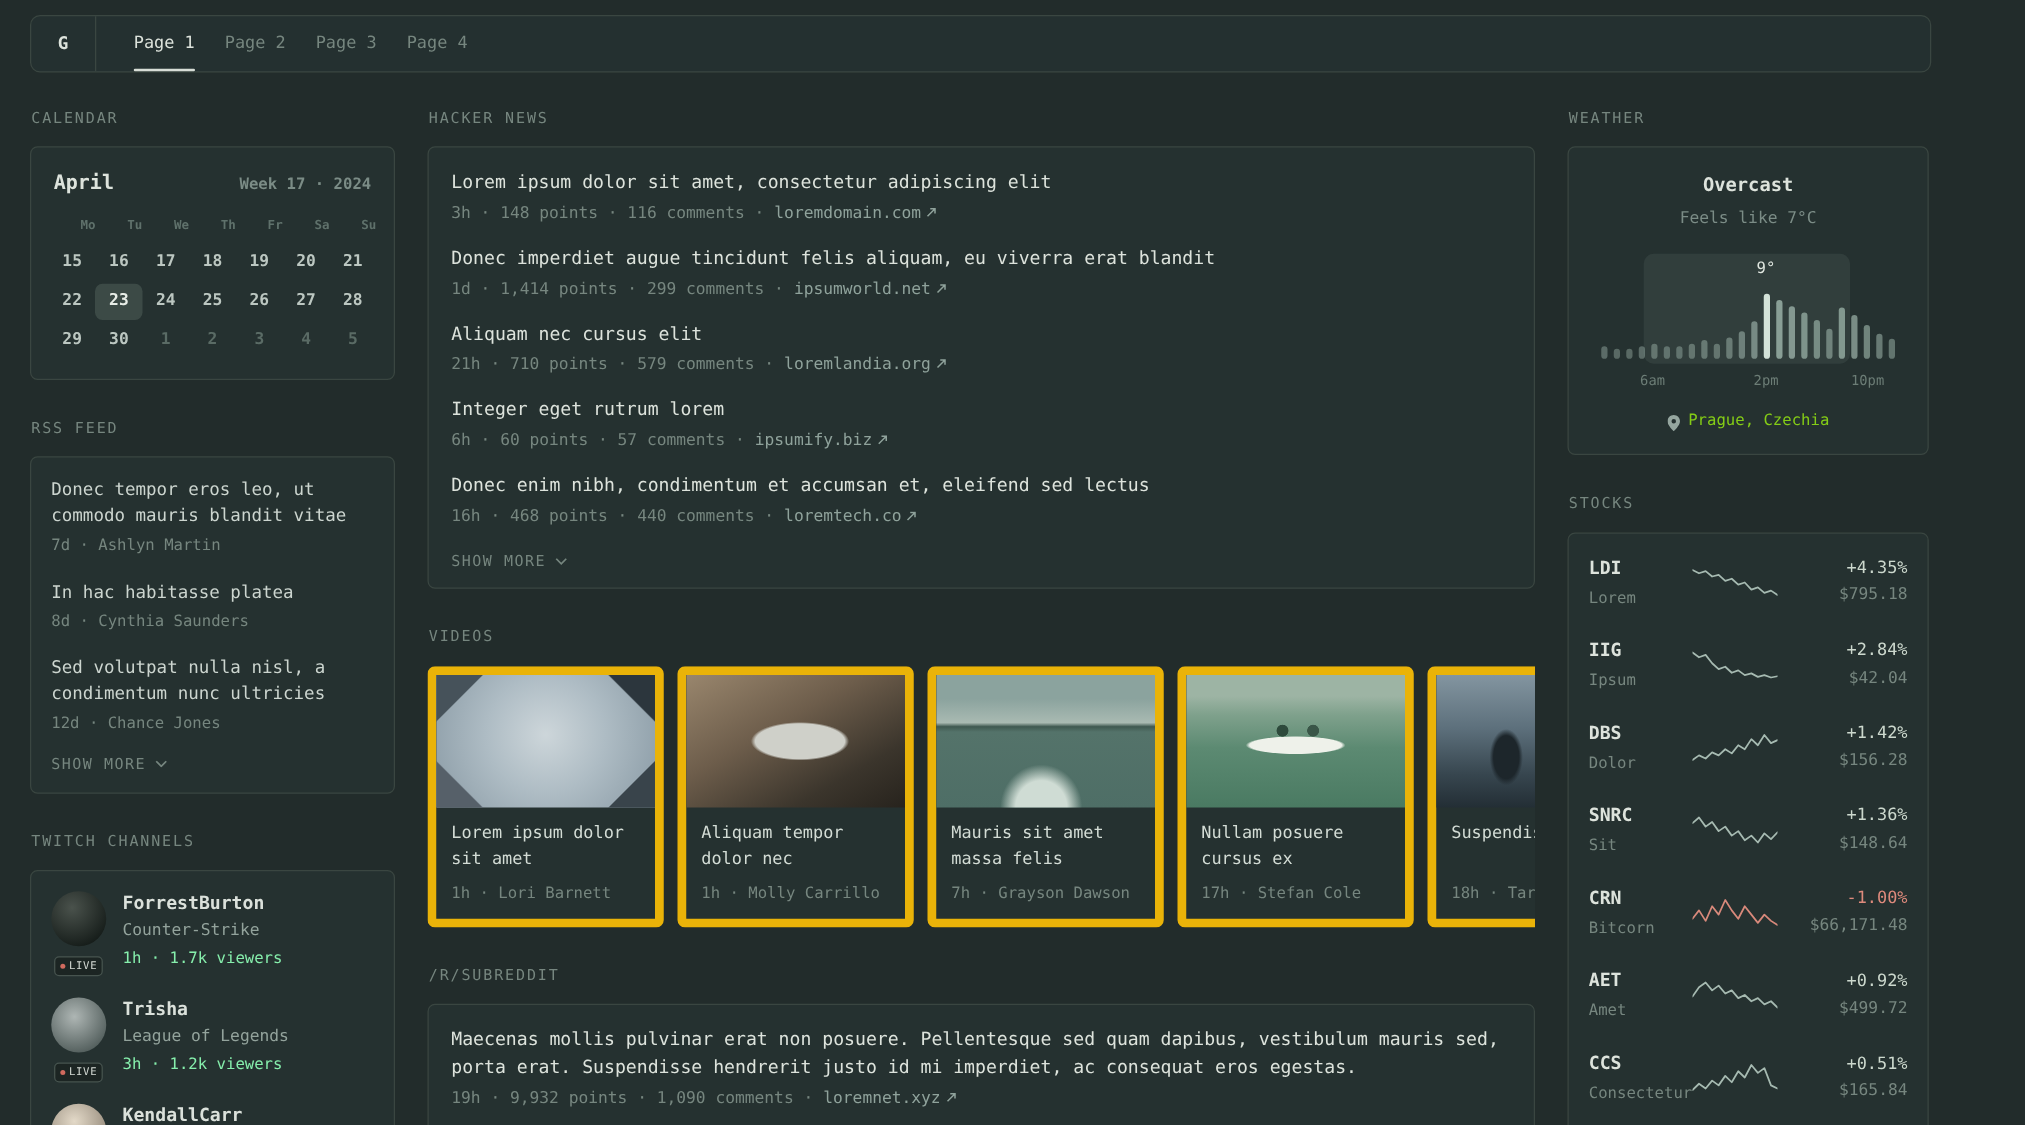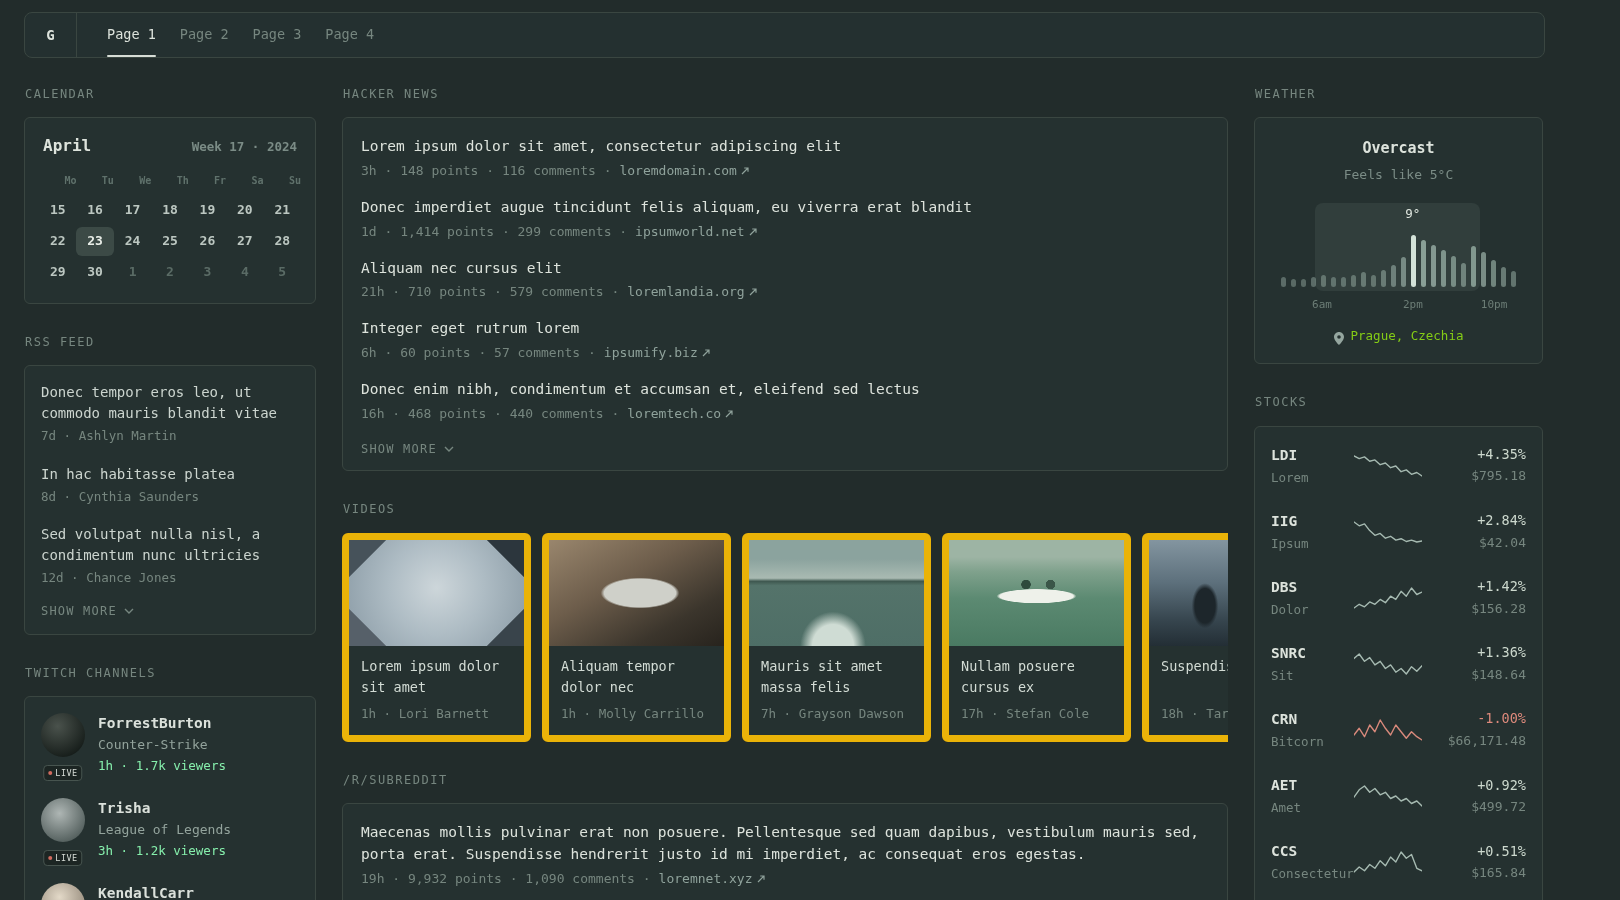--- a/index.html
+++ b/index.html
@@ -419,21 +419,21 @@
       </section>
 
     </div>
 
     <div class="col">
 
       <section class="section">
         <h2 class="sec-head">WEATHER</h2>
         <div class="card wx-card">
           <div class="wx-cond">Overcast</div>
-          <div class="wx-feels">Feels like 5°C</div>
+          <div class="wx-feels">Feels like 7°C</div>
           <div class="wx-chart">
             <div class="wx-highlight" style="left: 15%; width: 69%;"></div>
             <div class="wx-bars">
                 <div class="wx-bar" style="height: 10px; opacity: 0.45;"></div>
                 <div class="wx-bar" style="height: 8px; opacity: 0.43;"></div>
                 <div class="wx-bar" style="height: 8px; opacity: 0.43;"></div>
                 <div class="wx-bar" style="height: 10px; opacity: 0.45;"></div>
                 <div class="wx-bar" style="height: 12px; opacity: 0.47;"></div>
                 <div class="wx-bar" style="height: 10px; opacity: 0.45;"></div>
                 <div class="wx-bar" style="height: 10px; opacity: 0.45;"></div>

